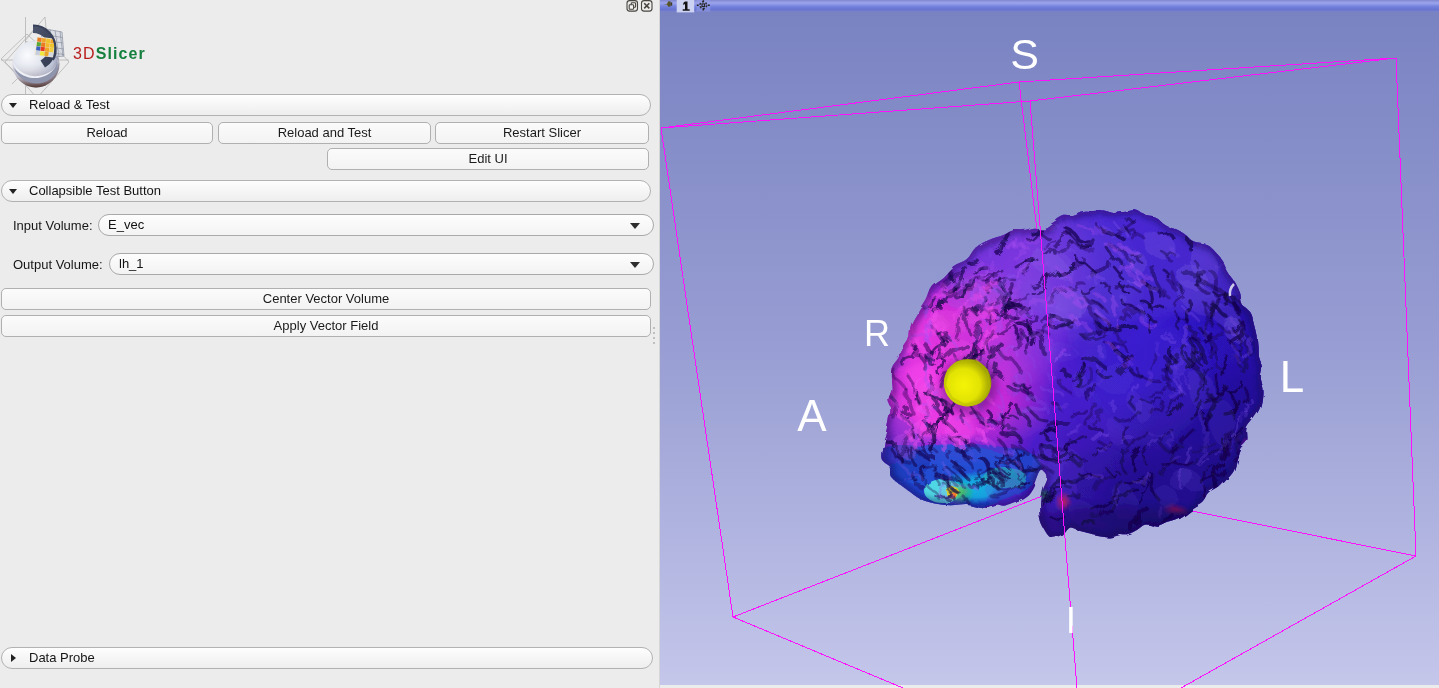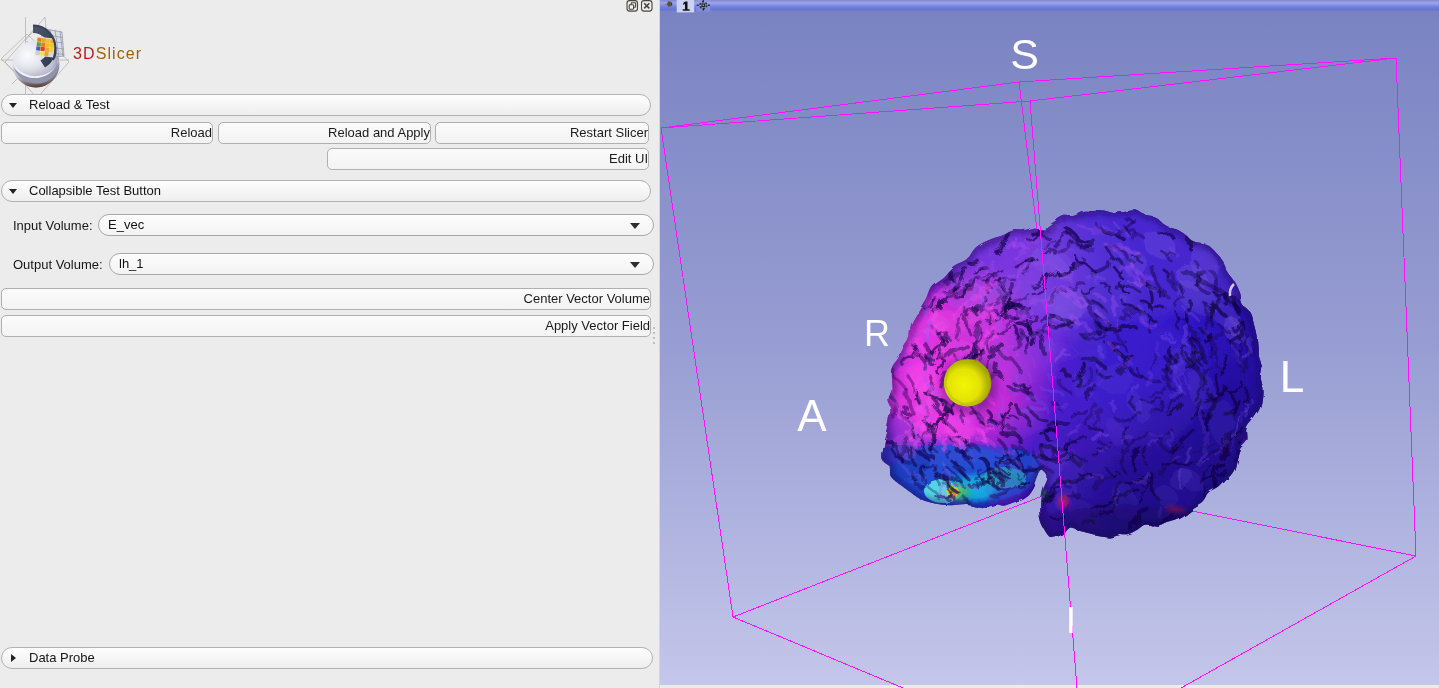--- a/index.html
+++ b/index.html
@@ -8,21 +8,21 @@
 .hdr{position:absolute;left:1px;width:650px;height:22px;border:1px solid #b2b2b2;
  border-radius:11px;background:linear-gradient(#fefefe,#f4f4f4 60%,#eeeeee);
  font-size:13px;color:#151515;line-height:20px}
 .hdr .tri{position:absolute;left:7px;top:8px;width:0;height:0;
  border-left:4.5px solid transparent;border-right:4.5px solid transparent;border-top:5px solid #222}
 .hdr .trir{position:absolute;left:9px;top:6px;width:0;height:0;
  border-top:4.5px solid transparent;border-bottom:4.5px solid transparent;border-left:5px solid #222}
 .hdr span{margin-left:27px}
 .btn{position:absolute;height:22px;border:1px solid #b0b0b0;border-radius:5px;
  background:linear-gradient(#fbfbfb,#f3f3f3);font-size:13px;color:#1b1b1b;
- text-align:right;line-height:20px}
+ text-align:center;line-height:20px}
 .cmb{position:absolute;height:22px;border:1px solid #a9a9a9;border-radius:11px;
  background:linear-gradient(#fdfdfd,#f3f3f3);font-size:13px;color:#111;line-height:20px;
  padding-left:9px}
 .cmb .arr{position:absolute;right:13px;top:8px;width:0;height:0;
  border-left:5.5px solid transparent;border-right:5.5px solid transparent;border-top:6px solid #2e2e2e}
 .lbl{position:absolute;font-size:13px;color:#161616}
 </style></head>
 <body>
 
 <div class="abs" style="left:0;top:0;width:660px;height:688px;background:#ececec;border-right:1px solid #d6d6d6">
@@ -83,35 +83,35 @@
         <rect x="45.3" y="35.3" width="4.1" height="4.1" fill="#f0a428"></rect>
         <rect x="49.7" y="35.3" width="4.1" height="4.1" fill="#f2cc3a"></rect>
       <rect x="36.5" y="39.7" width="4.1" height="4.1" fill="#c6cddc"></rect>
         <rect x="40.9" y="39.7" width="4.1" height="4.1" fill="#f0e83a"></rect>
         <rect x="45.3" y="39.7" width="4.1" height="4.1" fill="#eaa428"></rect>
         <rect x="49.7" y="39.7" width="4.1" height="4.1" fill="#d2d8e2"></rect>
     </g>
     <path d="M33,13.5 C45,13 55,23 55.5,36 C55.8,40 55,44.5 52.8,48" stroke="#39415a" stroke-width="2.2" fill="none"></path>
   </svg>
   <div class="abs" style="left:73px;top:44.5px;font-size:16px;letter-spacing:1.1px">
-    <span style="color:#b91c1c">3D</span><span style="color:#a16207;font-weight:normal">Slicer</span>
+    <span style="color:#b91c1c">3D</span><span style="color:#15803d;font-weight:bold">Slicer</span>
   </div>
 
   <svg class="abs" style="left:626px;top:0" width="28" height="13" viewBox="0 0 28 13">
     <g fill="none" stroke="#49453f" stroke-width="1.1">
       <rect x="1" y="0.6" width="10.5" height="10.5" rx="2.6"></rect>
       <rect x="5.2" y="2.8" width="4.4" height="4.4" rx="0.8"></rect>
       <rect x="3.2" y="4.8" width="4.4" height="4.4" rx="0.8" fill="#f4f4f4"></rect>
       <rect x="15.5" y="0.6" width="10.5" height="10.5" rx="2.6"></rect>
       <path d="M18.2,3.3 L23.3,8.4 M23.3,3.3 L18.2,8.4" stroke-width="1.6"></path>
     </g>
   </svg>
   <div class="hdr" style="top:94px"><div class="tri"></div><span>Reload &amp; Test</span></div>
   <div class="btn" style="left:1px;top:122px;width:212px">Reload</div>
-  <div class="btn" style="left:218px;top:122px;width:213px">Reload and Apply</div>
+  <div class="btn" style="left:218px;top:122px;width:213px">Reload and Test</div>
   <div class="btn" style="left:435px;top:122px;width:214px">Restart Slicer</div>
   <div class="btn" style="left:327px;top:148px;width:322px">Edit UI</div>
   <div class="hdr" style="top:180px"><div class="tri" style="top:8px"></div><span>Collapsible Test Button</span></div>
   <div class="lbl" style="left:13px;top:218px">Input Volume:</div>
   <div class="cmb" style="left:98px;top:214px;width:556px">E_vec<div class="arr"></div></div>
   <div class="lbl" style="left:13px;top:257px">Output Volume:</div>
   <div class="cmb" style="left:109px;top:253px;width:545px">lh_1<div class="arr"></div></div>
   <div class="btn" style="left:1px;top:288px;width:650px">Center Vector Volume</div>
   <div class="btn" style="left:1px;top:315px;width:650px">Apply Vector Field</div>
   <svg class="abs" style="left:651px;top:325px" width="6" height="24">

